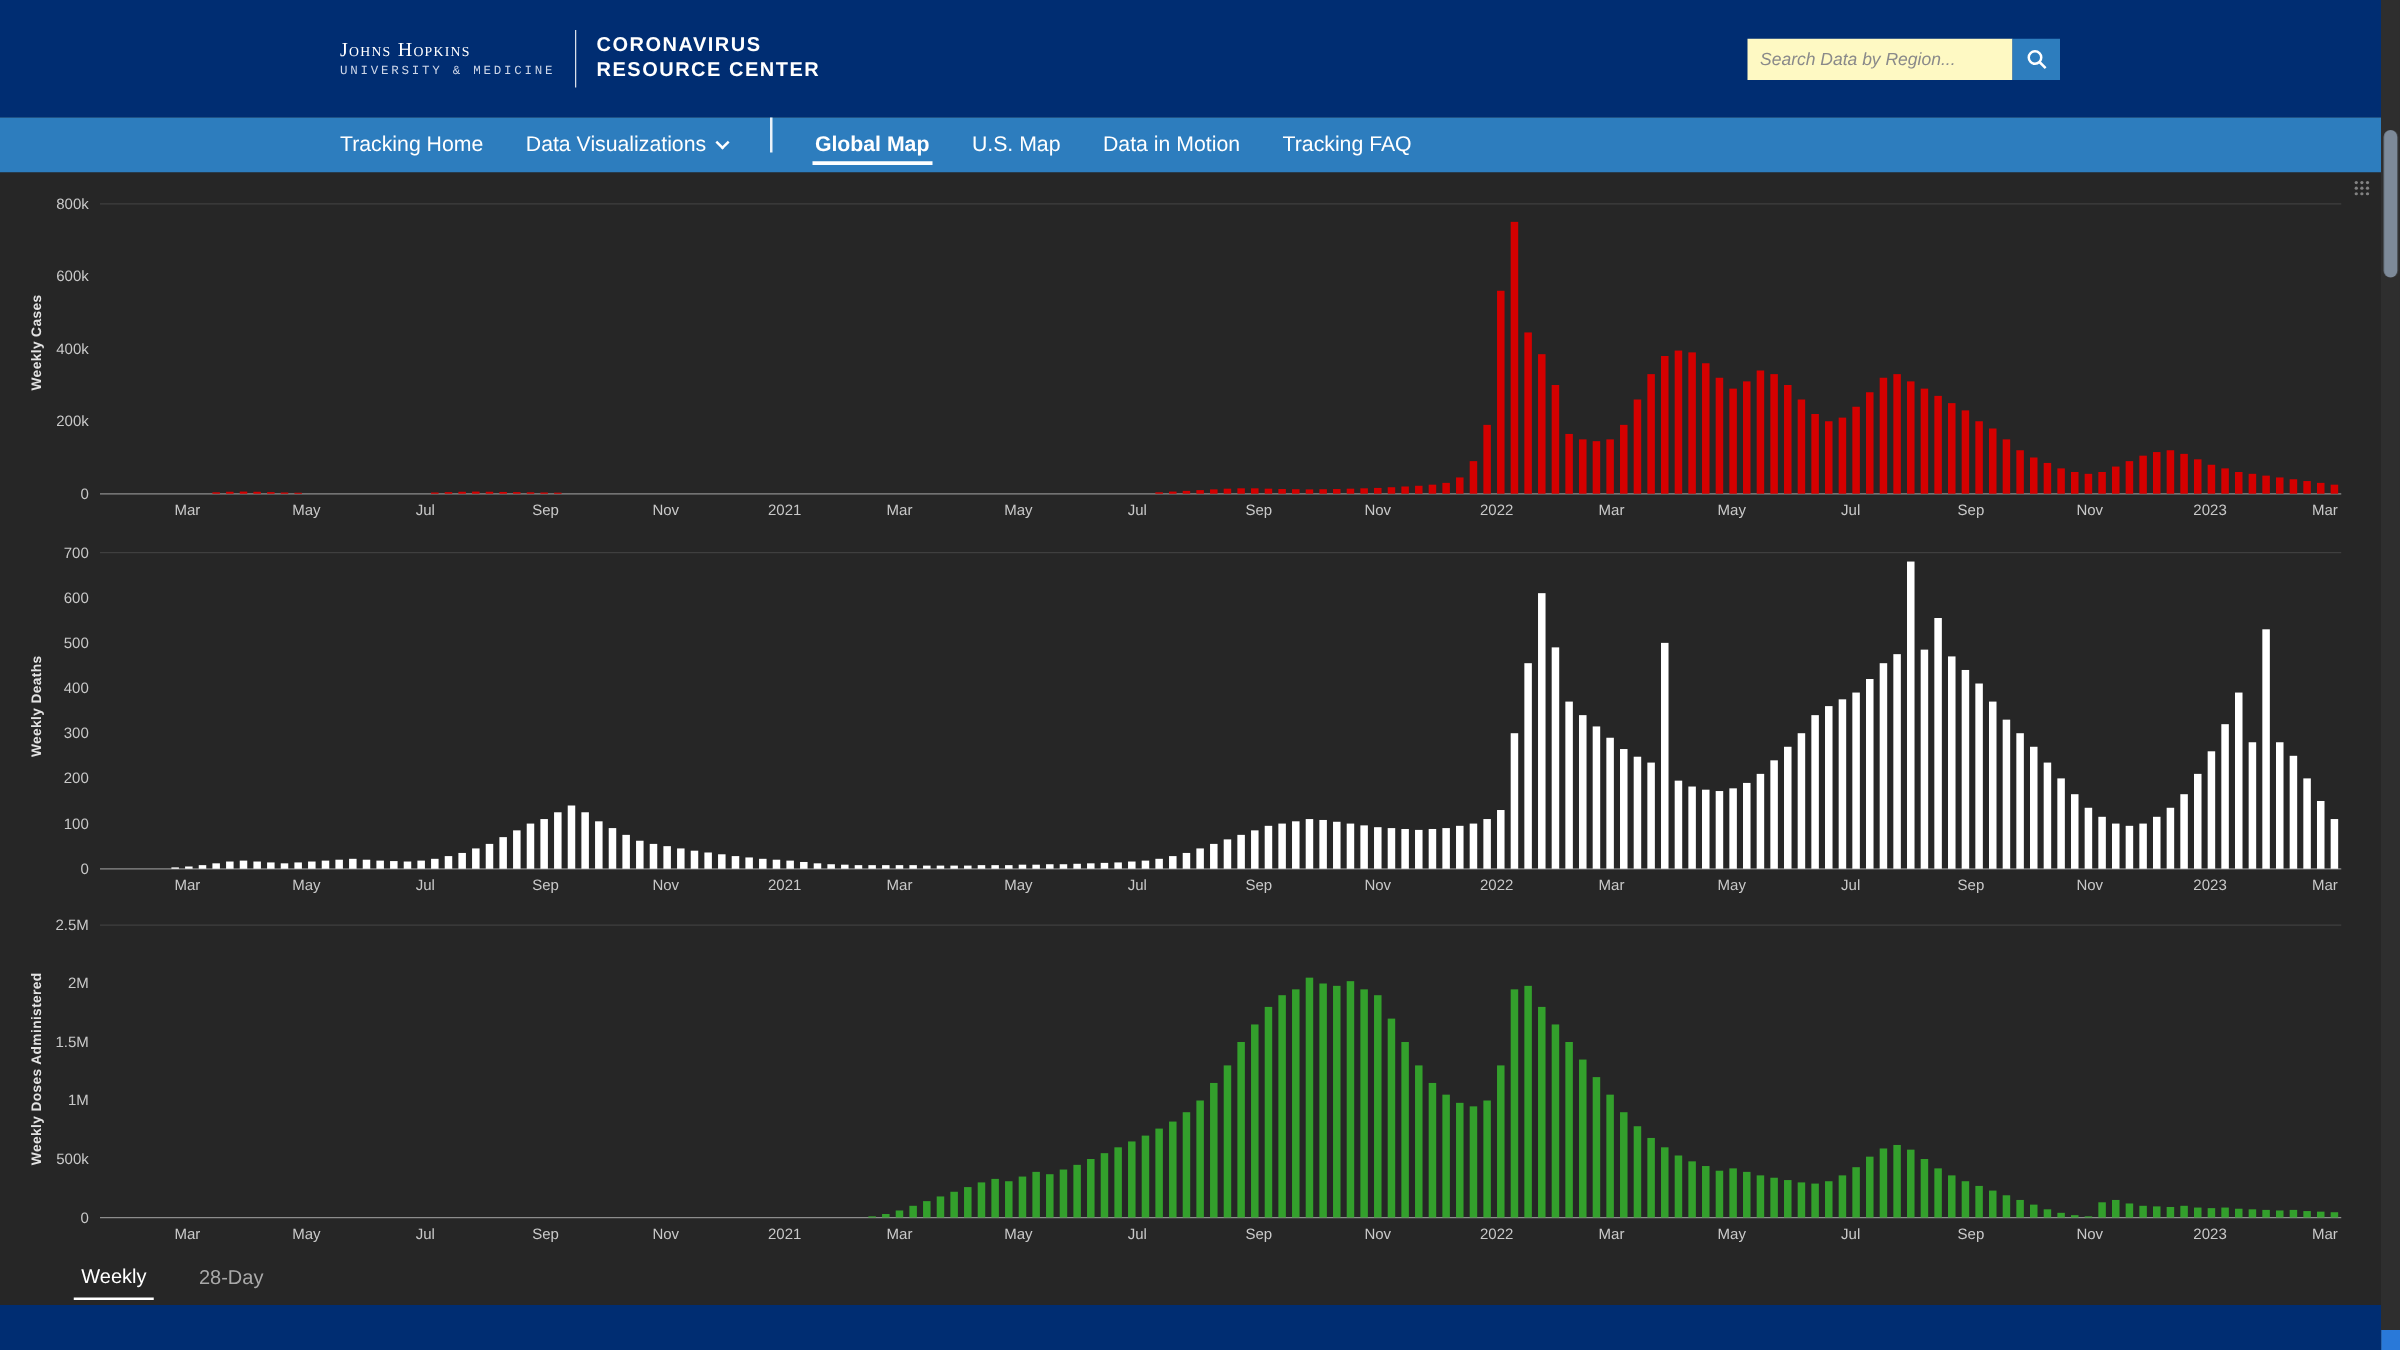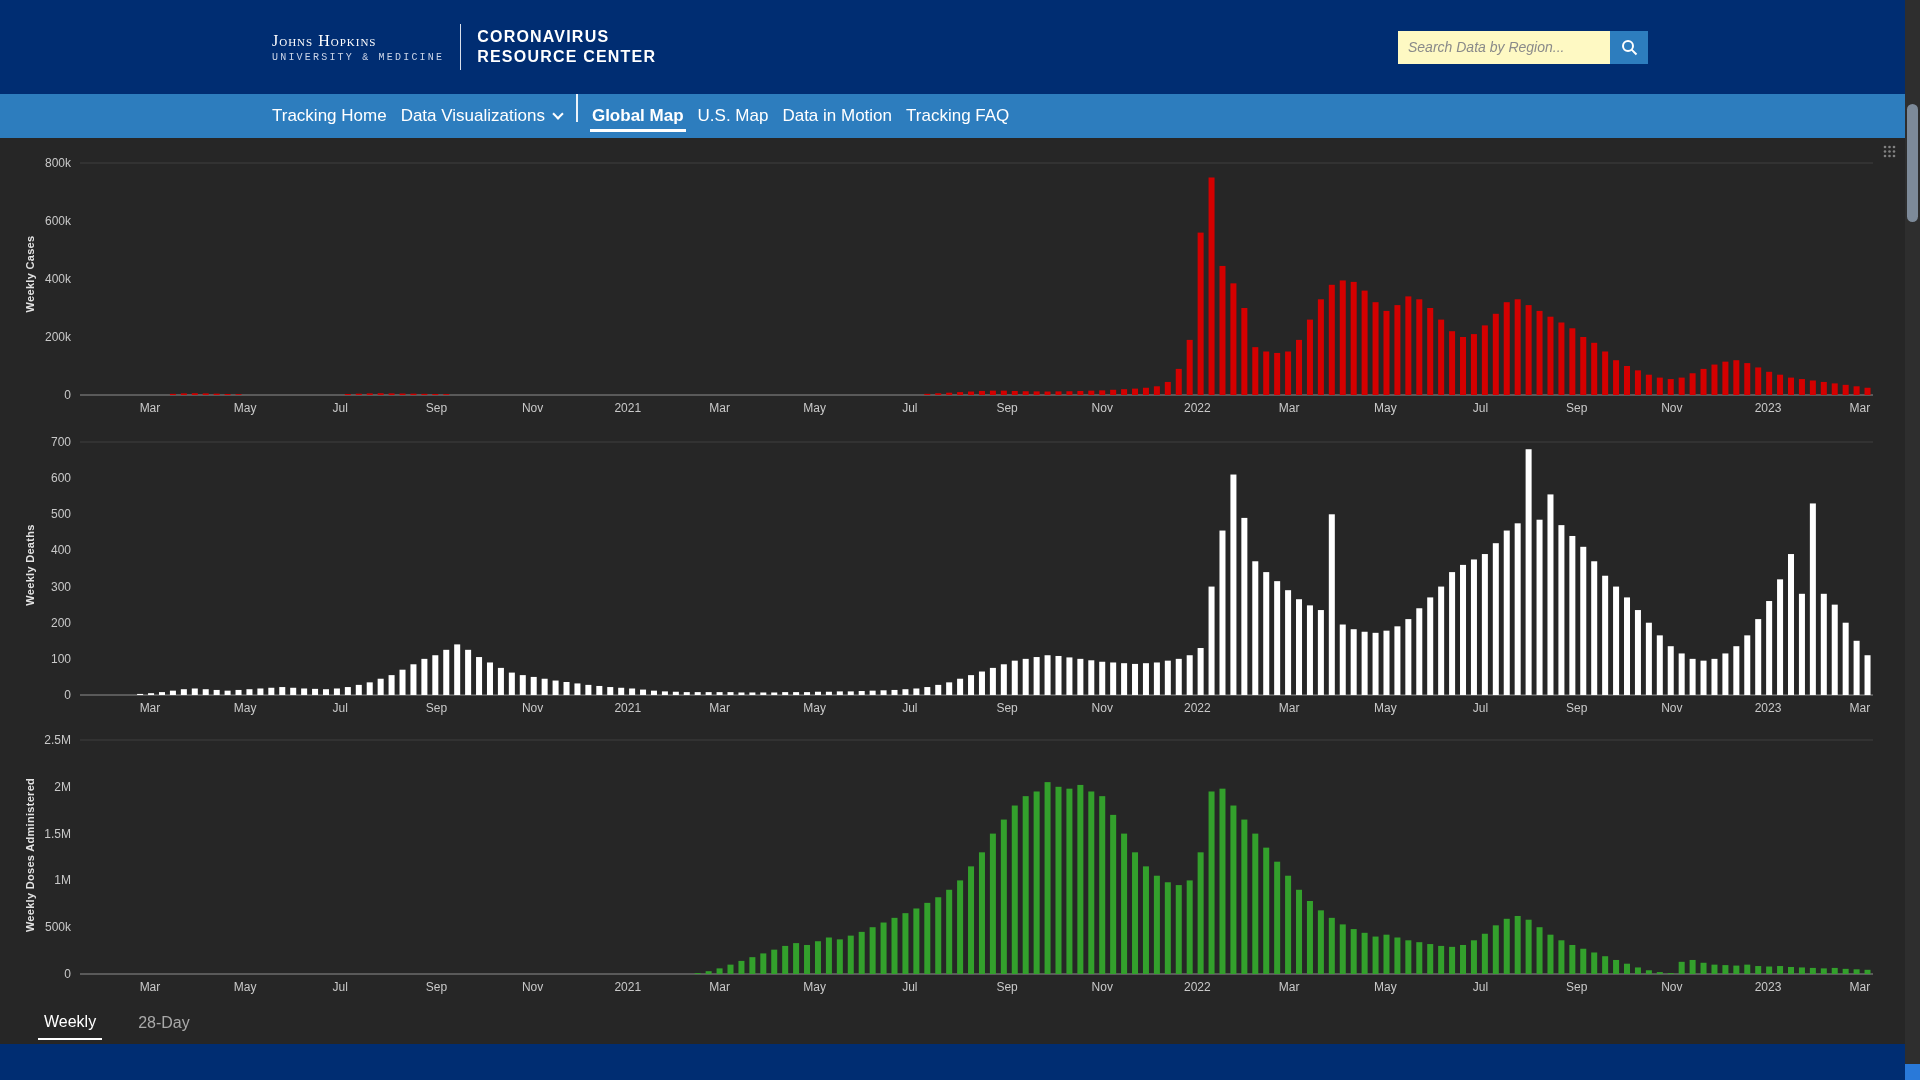--- a/index.html
+++ b/index.html
@@ -55,21 +55,21 @@
   }
   .search-box input::placeholder{color:#8a8a8a;font-style:italic;}
   .search-btn{
     width:38px;height:33px;border:none;background:var(--blue);
     display:flex;align-items:center;justify-content:center;cursor:pointer;
   }
   
   .sub-nav{height:44px;background:var(--blue);}
   .subnav-inner{
     max-width:1400px;height:100%;margin:0 auto;padding:0 12px;
-    display:flex;align-items:flex-start;gap:14px;
+    display:flex;align-items:flex-start;gap:34px;
   }
   .subnav-item{
     color:#fff;text-decoration:none;font-size:17px;white-space:nowrap;cursor:pointer;
     height:100%;display:flex;align-items:center;position:relative;
   }
   .subnav-item.active{font-weight:bold;}
   .subnav-item.active::after{
     content:"";position:absolute;left:-2px;right:-2px;bottom:6px;height:3px;background:#fff;
   }
   .chevron-down{
@@ -86,21 +86,21 @@
   .chart-row.r3{padding-top:13px;height:279px;}
   .ylabel{
     position:absolute;left:30px;top:calc(50% - 6px);
     transform:translate(-50%,-50%) rotate(-90deg);
     white-space:nowrap;font-size:11px;font-weight:bold;color:#e3e3e3;letter-spacing:.3px;
   }
   svg text{font-family:"Liberation Sans", sans-serif;}
   
   .tab-bar{
     height:44px;background:var(--chart-bg);display:flex;align-items:center;
-    padding-left:38px;gap:30px;
+    padding-left:59px;gap:30px;
   }
   .tab{font-size:16px;color:#a9a9a9;cursor:pointer;padding:9px 6px 7px;}
   .tab.active{color:#fff;border-bottom:2px solid #fff;}
   
   .site-footer{height:36px;background:var(--navy);}
   
   .scrollbar{position:fixed;top:0;right:0;bottom:0;width:15px;background:#2e2e2e;z-index:50;}
   .scrollbar .thumb{position:absolute;top:104px;left:2px;right:2px;height:118px;background:#7d8a99;border-radius:7px;cursor:pointer;}
   .scrollbar-corner{position:fixed;right:0;bottom:0;width:15px;height:16px;background:#2979d9;z-index:60;}
 </style>

